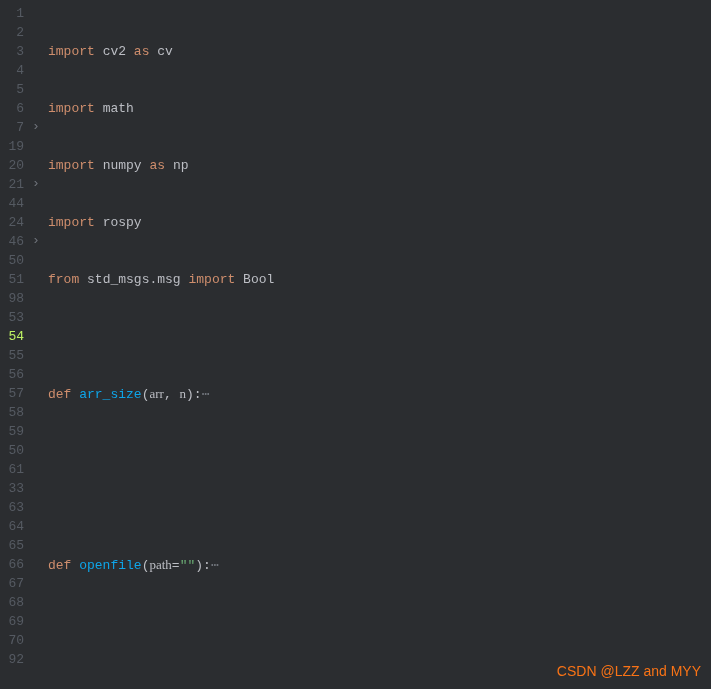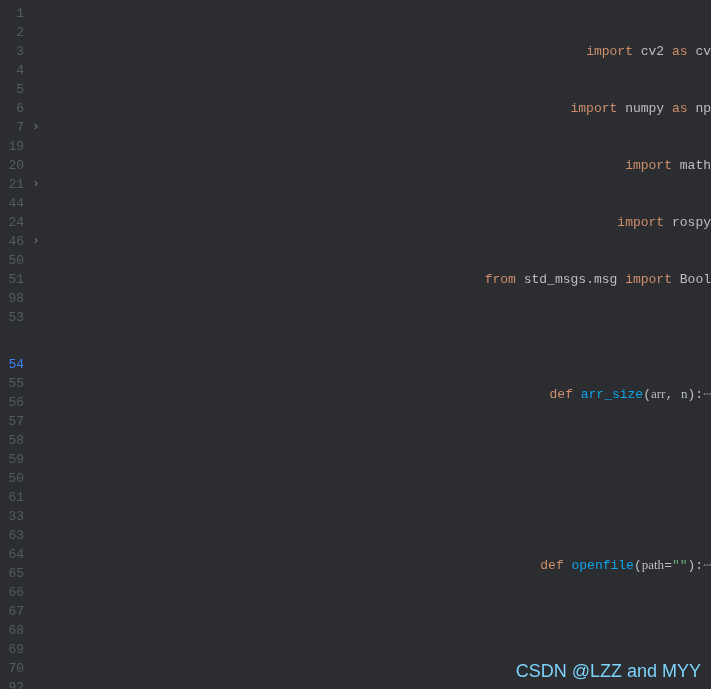--- a/index.html
+++ b/index.html
@@ -20,48 +20,48 @@
   }
   .gutter {
     background: #2b2d30;
     padding: 4px 6px 0 4px;
     text-align: right;
     color: #555a62;
     user-select: none;
     min-width: 30px;
   }
   .gutter .ln { height: 19px; }
-  .gutter .ln.active { color: #3b82f6; margin-top: 28px; }
+  .gutter .ln.active { color: #bef264; }
   .fold-col {
     width: 14px;
     padding-top: 4px;
     color: #6f737a;
     user-select: none;
   }
   .fold-col .fold-row { height: 19px; position: relative; }
   .fold-col .chev::before {
     content: "›";
     position: absolute;
     left: 2px;
     top: -1px;
     font-size: 13px;
     color: #6f737a;
   }
   .code {
     padding: 4px 0 0 4px;
     white-space: pre;
     flex: 1;
   }
-  .code .line { height: 19px; text-align: right; }
+  .code .line { height: 19px; }
   .watermark {
     position: absolute;
     right: 10px;
     bottom: 8px;
-    color: #7dd3fc;
-    font-size: 18px;
+    color: #f97316;
+    font-size: 14px;
     font-family: sans-serif;
   }
   
   .kw { color: #cf8e6d; }
   .fn { color: #0ea5e9; }
   .op { color: #bcbec4; }
   .id { color: #bcbec4; }
   .param { color: #bcbec4; font-family: Liberation Serif, serif; }
   .str { color: #6aab73; }
   .br  { color: #bcbec4; }
@@ -144,22 +144,22 @@
       <div class="fold-row"></div>
       <div class="fold-row"></div>
       <div class="fold-row"></div>
       <div class="fold-row"></div>
       <div class="fold-row"></div>
       <div class="fold-row"></div>
     </div>
 
   <div class="code">
     <div class="line"><span class="kw">import</span> <span class="id">cv2</span> <span class="kw">as</span> <span class="id">cv</span></div>
+    <div class="line"><span class="kw">import</span> <span class="id">math</span></div>
     <div class="line"><span class="kw">import</span> <span class="id">numpy</span> <span class="kw">as</span> <span class="id">np</span></div>
-    <div class="line"><span class="kw">import</span> <span class="id">math</span></div>
     <div class="line"><span class="kw">import</span> <span class="id">rospy</span></div>
     <div class="line"><span class="kw">from</span> <span class="id">std_msgs</span><span class="dot">.</span><span class="id">msg</span> <span class="kw">import</span> <span class="id">Bool</span></div>
     <div class="line"></div>
     <div class="line"><span class="kw">def</span> <span class="fn">arr_size</span><span class="br">(</span><span class="param">arr</span><span class="op">, </span><span class="param">n</span><span class="br">)</span><span class="op">:</span><span class="fold-ellipsis">⋯</span></div>
     <div class="line"></div>
     <div class="line"></div>
     <div class="line"><span class="kw">def</span> <span class="fn">openfile</span><span class="br">(</span><span class="param">path</span><span class="op">=</span><span class="str">""</span><span class="br">)</span><span class="op">:</span><span class="fold-ellipsis">⋯</span></div>
     <div class="line"></div>
     <div class="line"></div>
     

